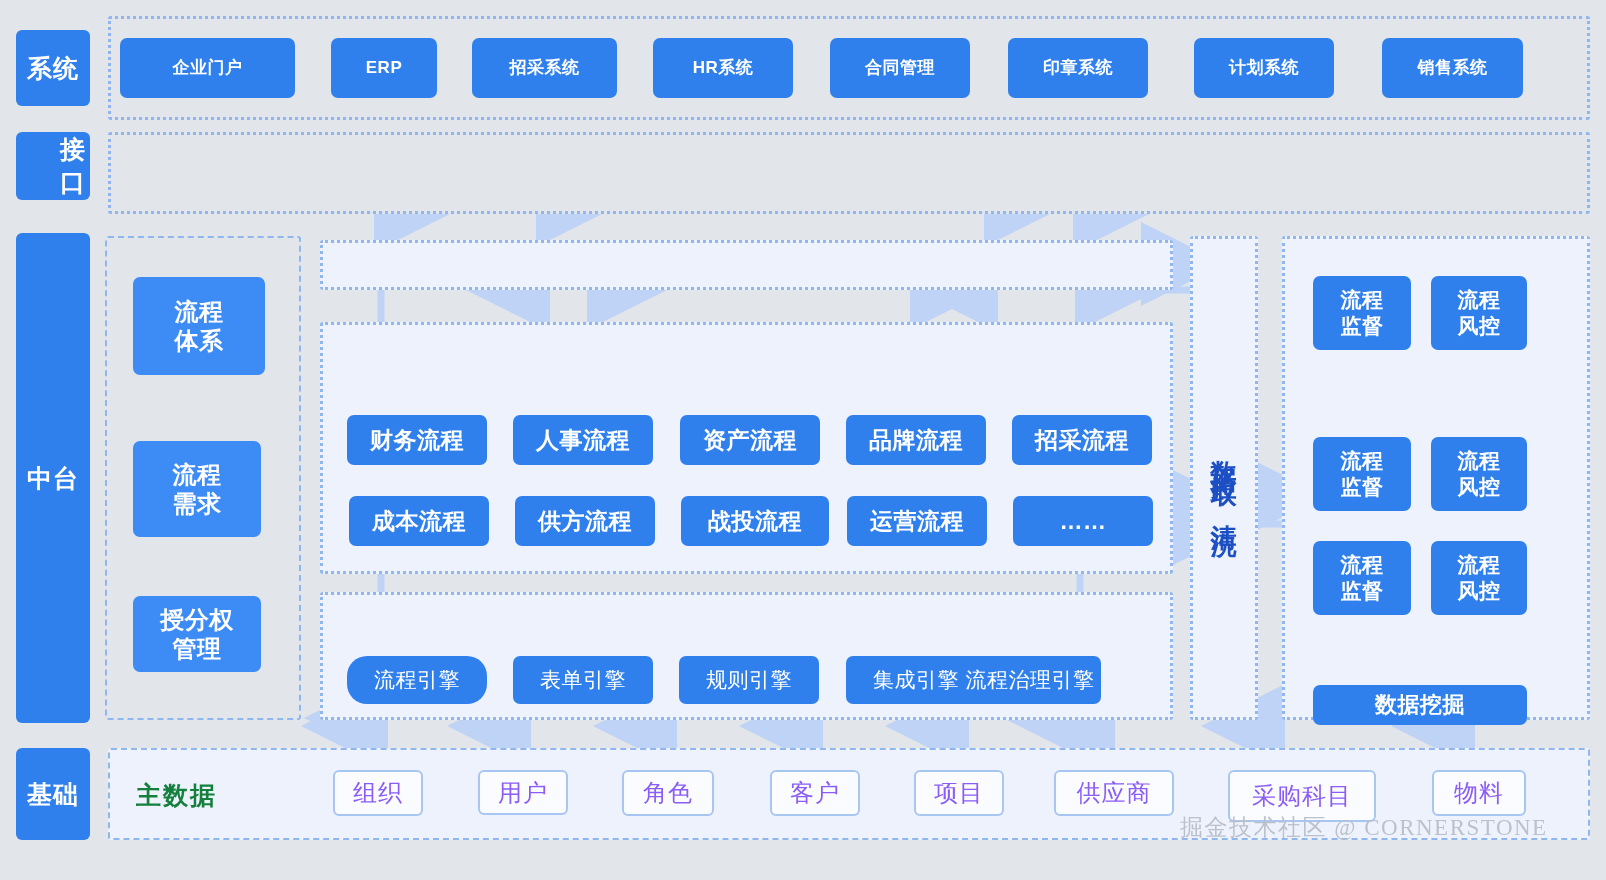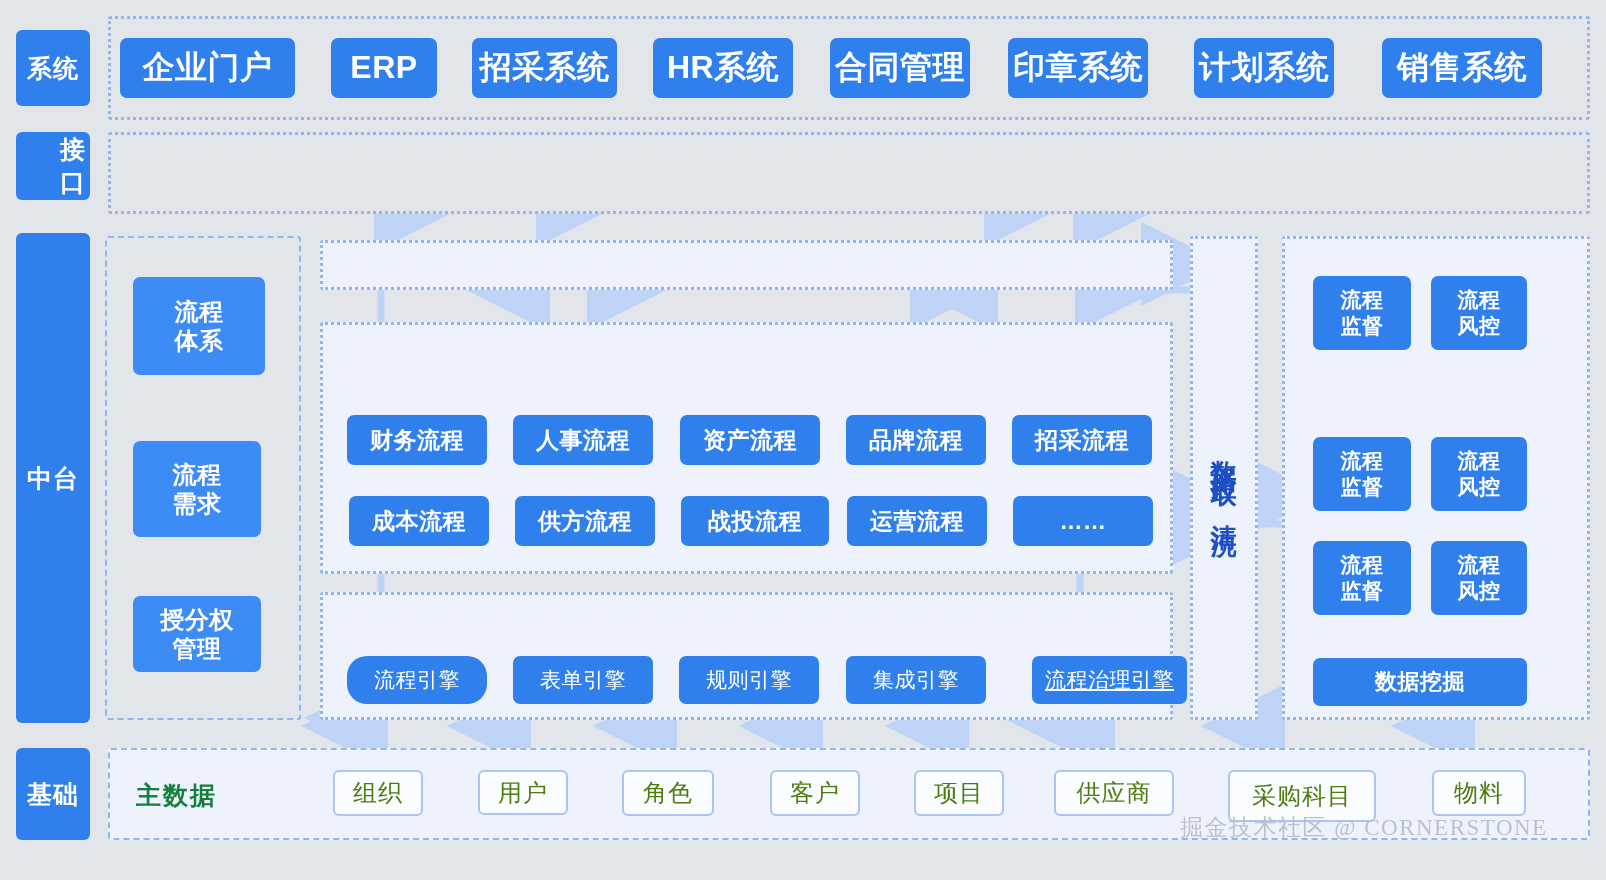--- a/index.html
+++ b/index.html
@@ -33,31 +33,31 @@
   .chip{
     position:absolute;
     background:#2f80ed; color:#ffffff;
     border-radius:7px;
     display:flex; align-items:center; justify-content:center;
     text-align:center; line-height:1.22;
     font-weight:700; letter-spacing:.5px;
     white-space:pre-line;
   }
   .chip.light{ background:#3d8bf5; }
-  .chip.sys{ font-size:32px; }
+  .chip.sys{ font-size:17px; }
   .chip.side{ font-size:24px; }
   .chip.proc{ font-size:23px; }
   .chip.engine{ font-size:21px; font-weight:400; }
   .chip.mon{ font-size:21px; }
   .chip.mine{ font-size:22px; }
 
   
   .wchip{
     position:absolute;
-    background:#fafcff; color:#4d7c0f;
+    background:#fafcff; color:#8b5cf6;
     border:2px solid #a8c6f2; border-radius:6px;
     display:flex; align-items:center; justify-content:center;
     font-size:24px; font-weight:500; letter-spacing:1px;
   }
 
   
   .vert{
     position:absolute;
     color:#1d4fc4; font-size:26px; font-weight:700;
     display:flex; align-items:center; justify-content:center;
@@ -138,21 +138,21 @@
   <div class="axis-label" style="top:748px;height:92px;">基础</div>
 
   <div class="dashed dense bg-gray" style="left:108px;top:16px;width:1482px;height:104px;"></div>
   <div class="chip sys" style="left:120px;top:38px;width:175px;height:60px;">企业门户</div>
   <div class="chip sys" style="left:331px;top:38px;width:106px;height:60px;">ERP</div>
   <div class="chip sys" style="left:472px;top:38px;width:145px;height:60px;">招采系统</div>
   <div class="chip sys" style="left:653px;top:38px;width:140px;height:60px;">HR系统</div>
   <div class="chip sys" style="left:830px;top:38px;width:140px;height:60px;">合同管理</div>
   <div class="chip sys" style="left:1008px;top:38px;width:140px;height:60px;">印章系统</div>
   <div class="chip sys" style="left:1194px;top:38px;width:140px;height:60px;">计划系统</div>
-  <div class="chip sys" style="left:1382px;top:38px;width:160px;height:60px;">销售系统</div>
+  <div class="chip sys" style="left:1382px;top:38px;width:141px;height:60px;">销售系统</div>
 
   <div class="dashed dense bg-gray" style="left:108px;top:132px;width:1482px;height:82px;"></div>
 
   <div class="dashed bg-gray" style="left:105px;top:236px;width:196px;height:484px;"></div>
   <div class="chip side light" style="left:133px;top:277px;width:132px;height:98px;">流程
 体系</div>
   <div class="chip side light" style="left:133px;top:441px;width:128px;height:96px;">流程
 需求</div>
   <div class="chip side light" style="left:133px;top:596px;width:128px;height:76px;">授分权
 管理</div>
@@ -169,39 +169,39 @@
   <div class="chip proc" style="left:515px;top:496px;width:140px;height:50px;">供方流程</div>
   <div class="chip proc" style="left:681px;top:496px;width:148px;height:50px;">战投流程</div>
   <div class="chip proc" style="left:847px;top:496px;width:140px;height:50px;">运营流程</div>
   <div class="chip proc" style="left:1013px;top:496px;width:140px;height:50px;">……</div>
 
   <div class="dashed dense bg-lite" style="left:320px;top:592px;width:853px;height:128px;"></div>
   <div class="chip engine" style="left:347px;top:656px;width:140px;height:48px;border-radius:20px;">流程引擎</div>
   <div class="chip engine" style="left:513px;top:656px;width:140px;height:48px;">表单引擎</div>
   <div class="chip engine" style="left:679px;top:656px;width:140px;height:48px;">规则引擎</div>
   <div class="chip engine" style="left:846px;top:656px;width:140px;height:48px;text-align:right;">集成引擎</div>
-  <div class="chip engine" style="left:1032px;top:656px;width:155px;height:48px;text-decoration:underline;">流程治理引擎</div>
+  <div class="chip engine" style="left:959px;top:656px;width:142px;height:48px;">流程治理引擎</div>
 
   <div class="dashed dense bg-lite" style="left:1190px;top:236px;width:68px;height:484px;"></div>
   <div class="vert" style="left:1190px;top:350px;width:68px;height:256px;">数据拉取/清洗</div>
 
   <div class="dashed dense bg-lite" style="left:1282px;top:236px;width:308px;height:484px;"></div>
   <div class="chip mon" style="left:1313px;top:276px;width:98px;height:74px;">流程
 监督</div>
   <div class="chip mon" style="left:1431px;top:276px;width:96px;height:74px;">流程
 风控</div>
   <div class="chip mon" style="left:1313px;top:437px;width:98px;height:74px;">流程
 监督</div>
   <div class="chip mon" style="left:1431px;top:437px;width:96px;height:74px;">流程
 风控</div>
   <div class="chip mon" style="left:1313px;top:541px;width:98px;height:74px;">流程
 监督</div>
   <div class="chip mon" style="left:1431px;top:541px;width:96px;height:74px;">流程
 风控</div>
-  <div class="chip mine" style="left:1313px;top:658px;width:214px;height:48px;">数据挖掘</div>
+  <div class="chip mine" style="left:1313px;top:685px;width:214px;height:40px;">数据挖掘</div>
 
   <div class="dashed bg-lite" style="left:108px;top:748px;width:1482px;height:92px;"></div>
   <div class="heading" style="left:136px;top:779px;">主数据</div>
   <div class="wchip" style="left:333px;top:770px;width:90px;height:46px;">组织</div>
   <div class="wchip" style="left:478px;top:770px;width:90px;height:45px;">用户</div>
   <div class="wchip" style="left:622px;top:770px;width:92px;height:46px;">角色</div>
   <div class="wchip" style="left:770px;top:770px;width:90px;height:46px;">客户</div>
   <div class="wchip" style="left:914px;top:770px;width:90px;height:46px;">项目</div>
   <div class="wchip" style="left:1054px;top:770px;width:120px;height:46px;">供应商</div>
   <div class="wchip" style="left:1228px;top:770px;width:148px;height:52px;">采购科目</div>

